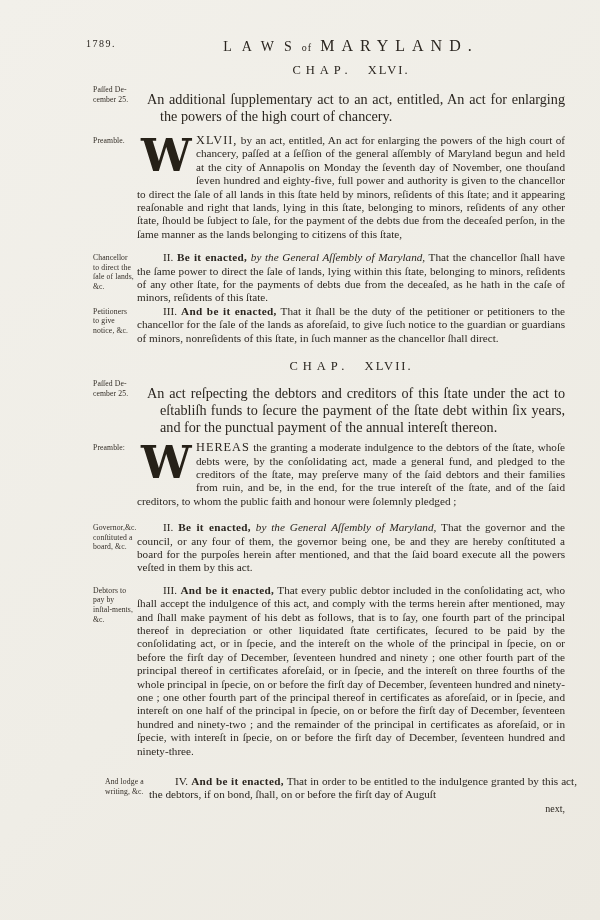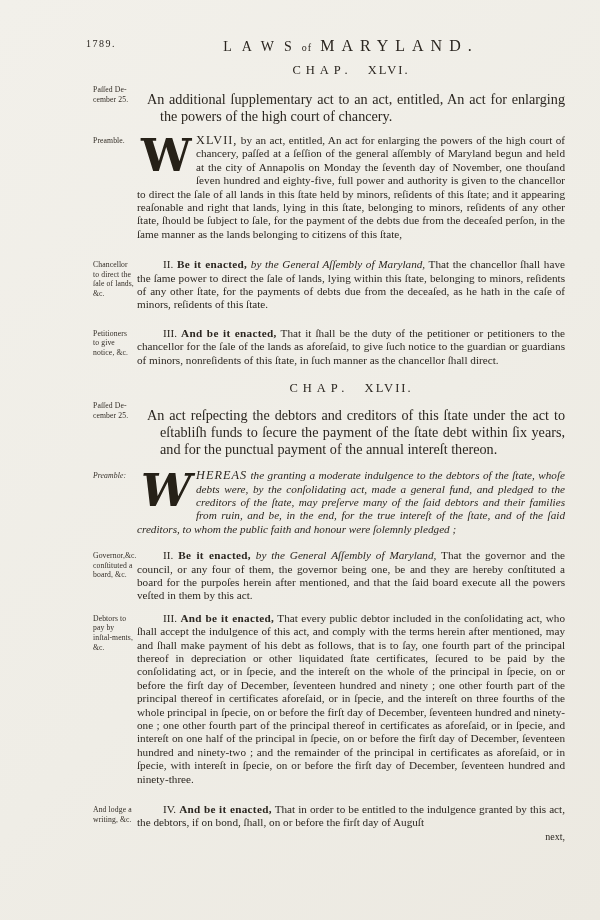--- a/index.html
+++ b/index.html
@@ -68,28 +68,28 @@
     font-weight: bold; text-align: center;
     color: #262118;
   }
   .capword { font-size: 12.3px; letter-spacing: 1px; }
   .bl { font-weight: bold; letter-spacing: 0.3px; }  
   .it { font-style: italic; }
   .catchword-cell { text-align: right; font-size: 10px; }
   
   .mt-title46 { margin-top: 5px; }
   .mt-pre46   { margin-top: 9px; }
-  .mt-s2-46   { margin-top: 17px; }
-  .mt-s3-46   { margin-top: 15px; }
+  .mt-s2-46   { margin-top: 10px; }
+  .mt-s3-46   { }
   .mt-chap47  { margin-top: 14px; }
   .mt-title47 { margin-top: 3px; }
-  .mt-pre47   { margin-top: 11px; font-style: italic; }
+  .mt-pre47   { margin-top: 5px; }
   .mt-s2-47   { margin-top: 13px; }
   .mt-s3-47   { margin-top: 9px; }
-  .mt-s4-47   { margin-top: 17px; }
+  .mt-s4-47   { margin-top: 17px; margin-left: 12px; }
   .mt-catch   { margin-top: 1px; }
   .mt-chap46  { margin-top: 9px; }
 </style>
 </head>
 <body>
 
 <div class="page">
 
   <div class="header-row">
     <span class="year">1789.</span>

